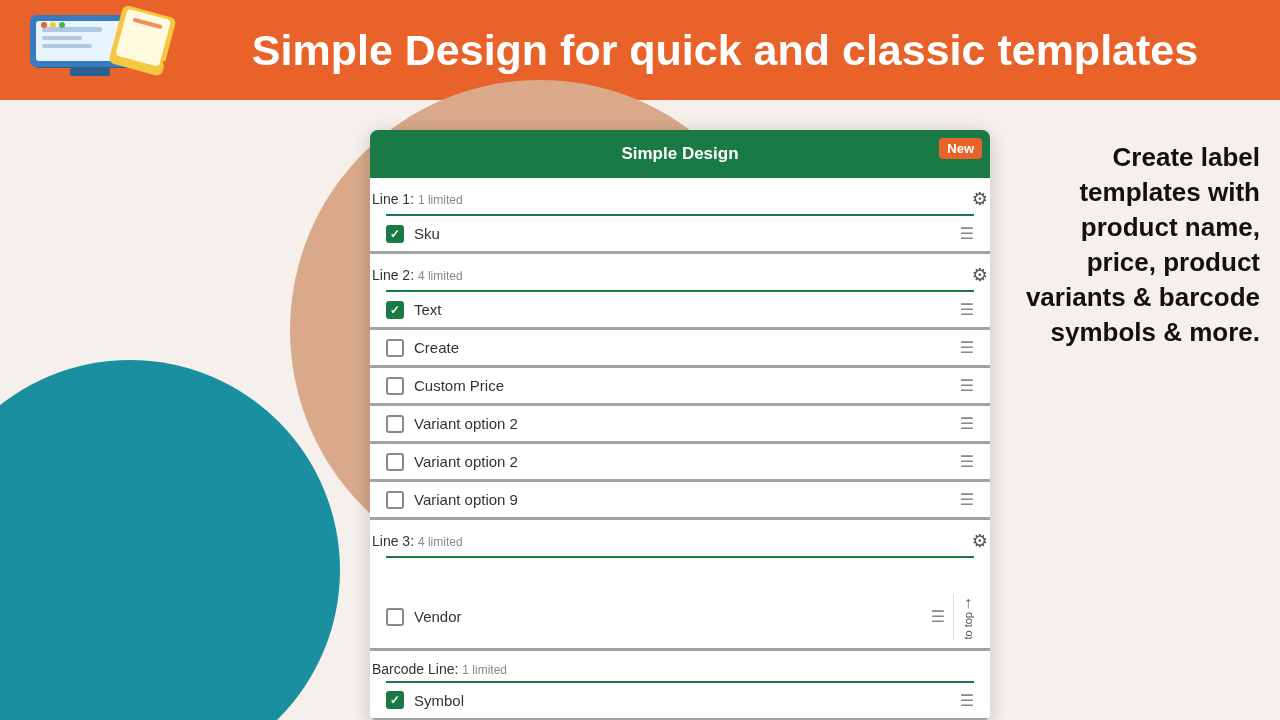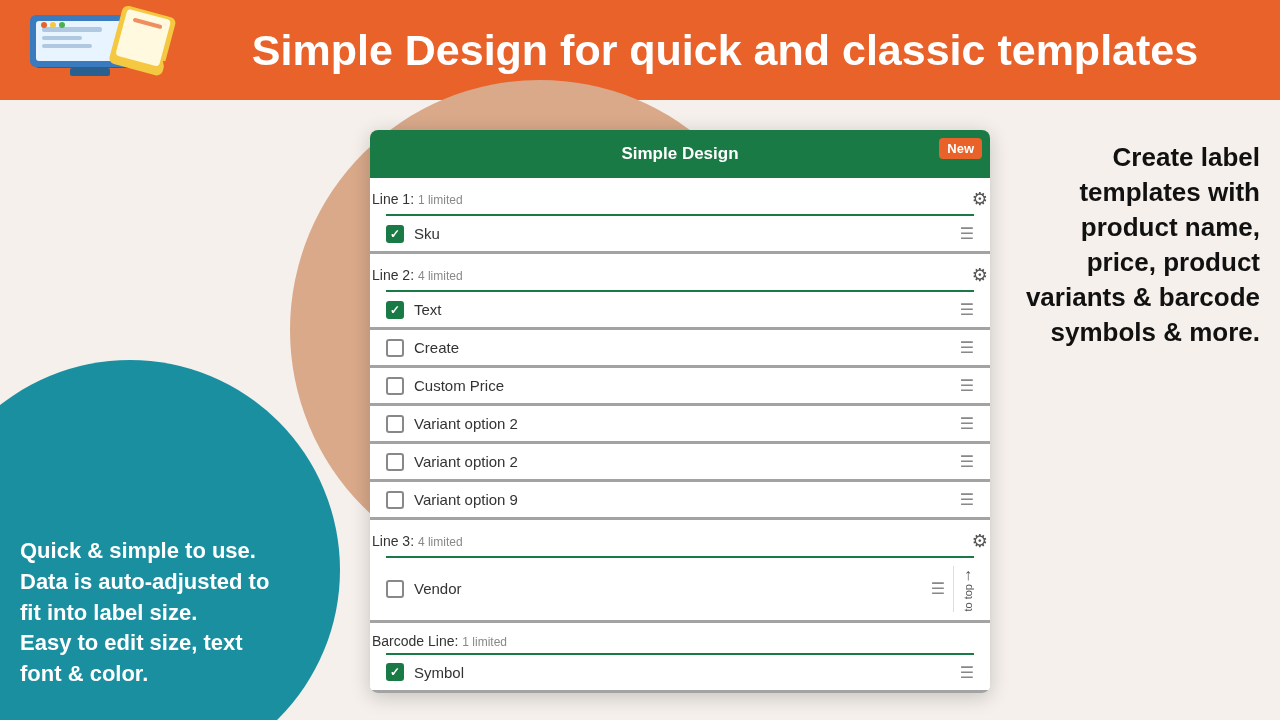--- a/index.html
+++ b/index.html
@@ -274,25 +274,20 @@
       <rect x="108" y="15" width="30" height="4" rx="2" fill="#e8622a" transform="rotate(15 120 35)" opacity="0.7"></rect>
     </svg>
   </div>
   <div class="header-title">Simple Design for quick and classic templates</div>
 </div>
 
 <div class="main">
 
   <div class="left-panel">
     <div class="teal-circle"></div>
-    <div class="left-text">
-      Quick &amp; simple to use.<br>
-      Data is auto-adjusted to fit into label size.<br>
-      Easy to edit size, text font &amp; color.
-    </div>
   </div>
 
   <div class="center-panel">
     <div class="peach-bg"></div>
 
     <div class="design-card">
 
       <div class="tabs">
         <button class="tab tab-active">Simple Design</button>
         <span class="tab-new-badge">New</span>
@@ -359,21 +354,21 @@
             <span class="row-label">Variant option 9</span>
           </div>
           <span class="hamburger-icon">☰</span>
         </div>
 
         <div class="section-header">
           <span class="section-label">Line 3: <span>4 limited</span></span>
           <span class="gear-icon">⚙</span>
         </div>
         <div class="section-divider"></div>
-        <div class="row-item" style="position:relative;">
+        <div class="row-item" style="position:relative;margin-top:28px;">
           <div class="row-left">
             <div class="checkbox"></div>
             <span class="row-label">Vendor</span>
           </div>
           <div style="display:flex;align-items:center;gap:8px;">
             <span class="hamburger-icon">☰</span>
             <div style="display:flex;flex-direction:column;align-items:center;font-size:11px;color:#555;border-left:1px solid #ddd;padding-left:8px;">
               <span style="font-size:16px;cursor:pointer;">↑</span>
               <span style="writing-mode:vertical-rl;transform:rotate(180deg);font-size:11px;">to top</span>
             </div>

